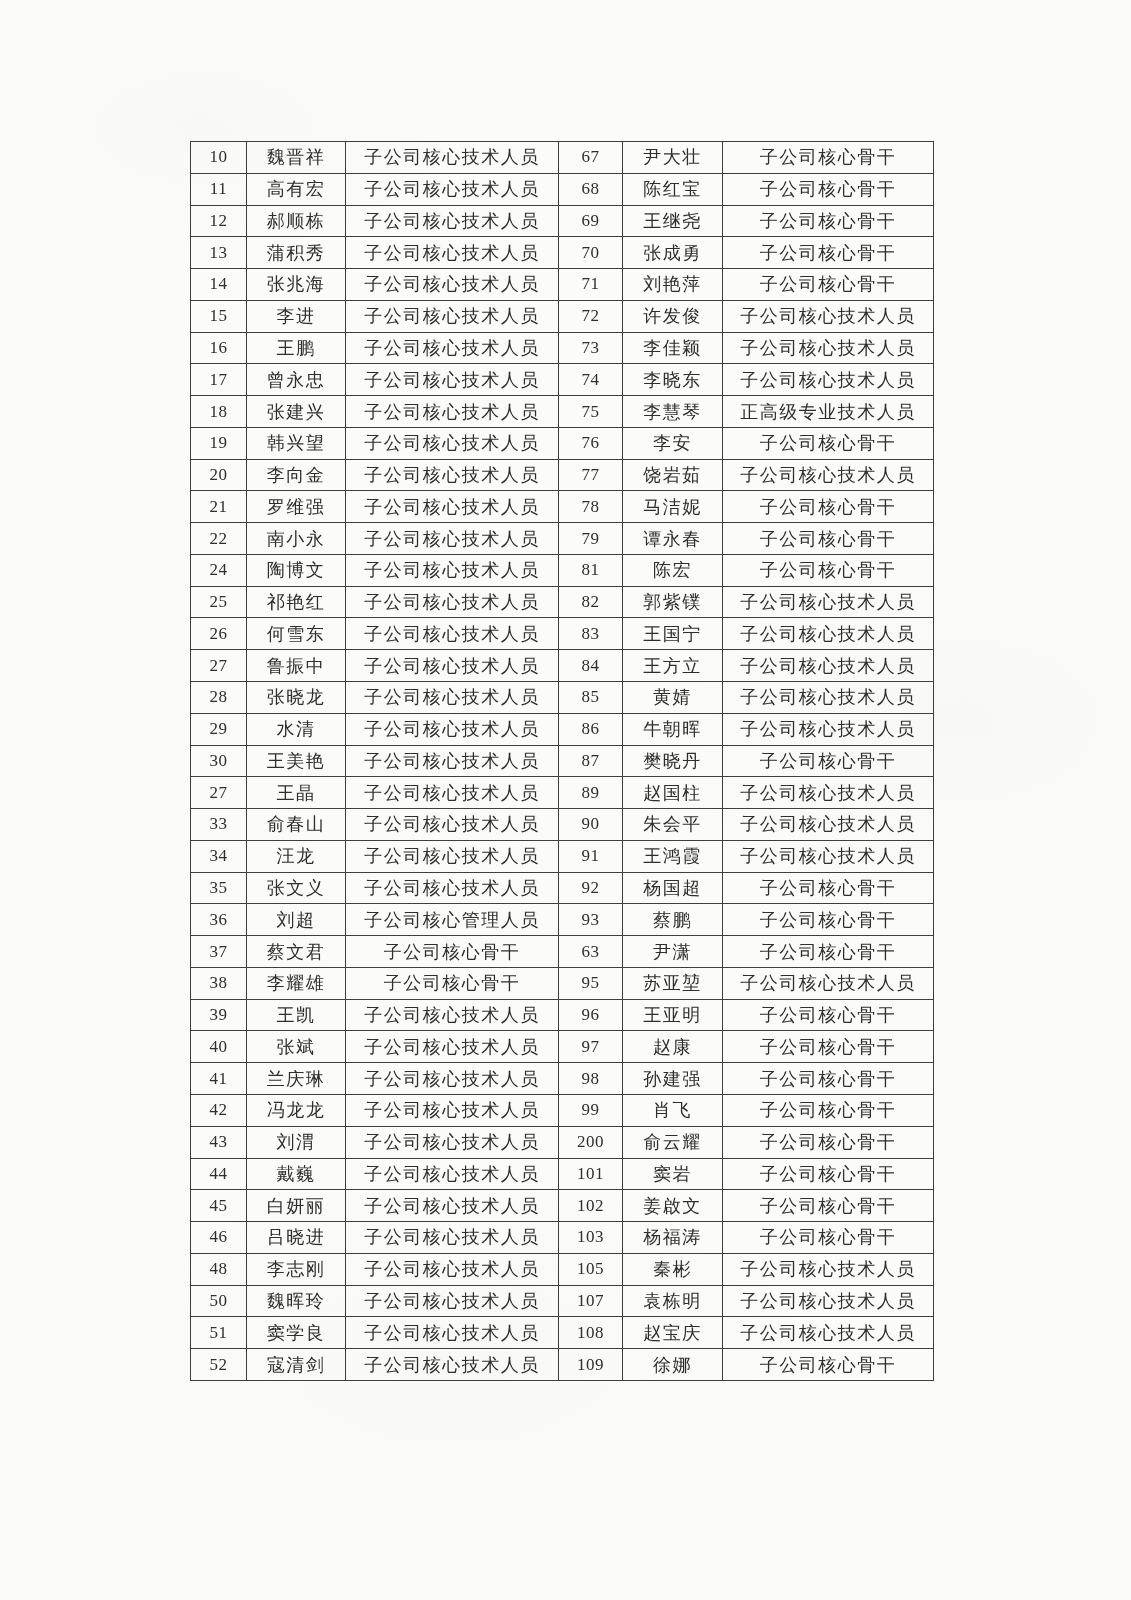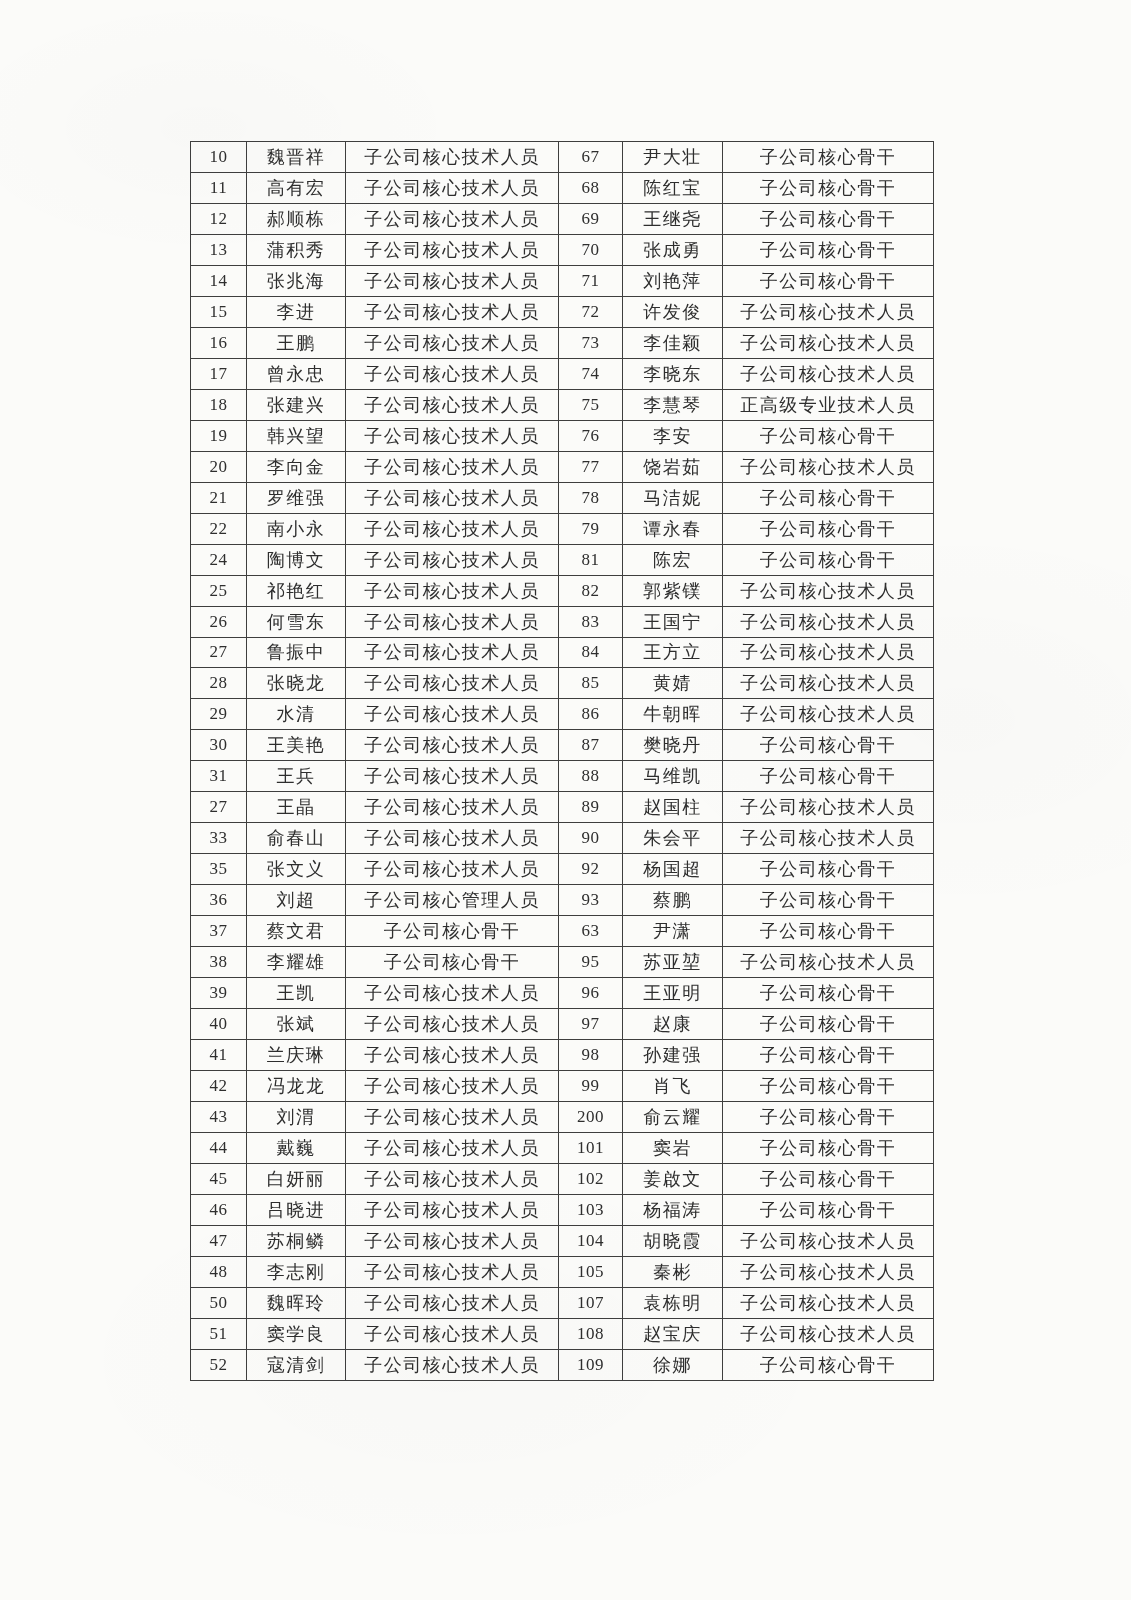--- a/index.html
+++ b/index.html
@@ -218,41 +218,41 @@
       </tr>
       <tr>
         <td class="col-index">30</td>
         <td>王美艳</td>
         <td>子公司核心技术人员</td>
         <td class="col-index">87</td>
         <td>樊晓丹</td>
         <td>子公司核心骨干</td>
       </tr>
       <tr>
-        <td class="col-index">31</td>
-        <td>王兵</td>
-        <td>子公司核心技术人员</td>
-        <td class="col-index">88</td>
-        <td>马维凯</td>
-        <td>子公司核心骨干</td>
-      </tr>
-      <tr>
         <td class="col-index">27</td>
         <td>王晶</td>
         <td>子公司核心技术人员</td>
         <td class="col-index">89</td>
         <td>赵国柱</td>
         <td>子公司核心技术人员</td>
       </tr>
       <tr>
         <td class="col-index">33</td>
         <td>俞春山</td>
         <td>子公司核心技术人员</td>
         <td class="col-index">90</td>
         <td>朱会平</td>
+        <td>子公司核心技术人员</td>
+      </tr>
+      <tr>
+        <td class="col-index">34</td>
+        <td>汪龙</td>
+        <td>子公司核心技术人员</td>
+        <td class="col-index">91</td>
+        <td>王鸿霞</td>
         <td>子公司核心技术人员</td>
       </tr>
       <tr>
         <td class="col-index">35</td>
         <td>张文义</td>
         <td>子公司核心技术人员</td>
         <td class="col-index">92</td>
         <td>杨国超</td>
         <td>子公司核心骨干</td>
       </tr>
@@ -338,28 +338,20 @@
       </tr>
       <tr>
         <td class="col-index">46</td>
         <td>吕晓进</td>
         <td>子公司核心技术人员</td>
         <td class="col-index">103</td>
         <td>杨福涛</td>
         <td>子公司核心骨干</td>
       </tr>
       <tr>
-        <td class="col-index">47</td>
-        <td>苏桐鳞</td>
-        <td>子公司核心技术人员</td>
-        <td class="col-index">104</td>
-        <td>胡晓霞</td>
-        <td>子公司核心技术人员</td>
-      </tr>
-      <tr>
         <td class="col-index">48</td>
         <td>李志刚</td>
         <td>子公司核心技术人员</td>
         <td class="col-index">105</td>
         <td>秦彬</td>
         <td>子公司核心技术人员</td>
       </tr>
       <tr>
         <td class="col-index">50</td>
         <td>魏晖玲</td>

